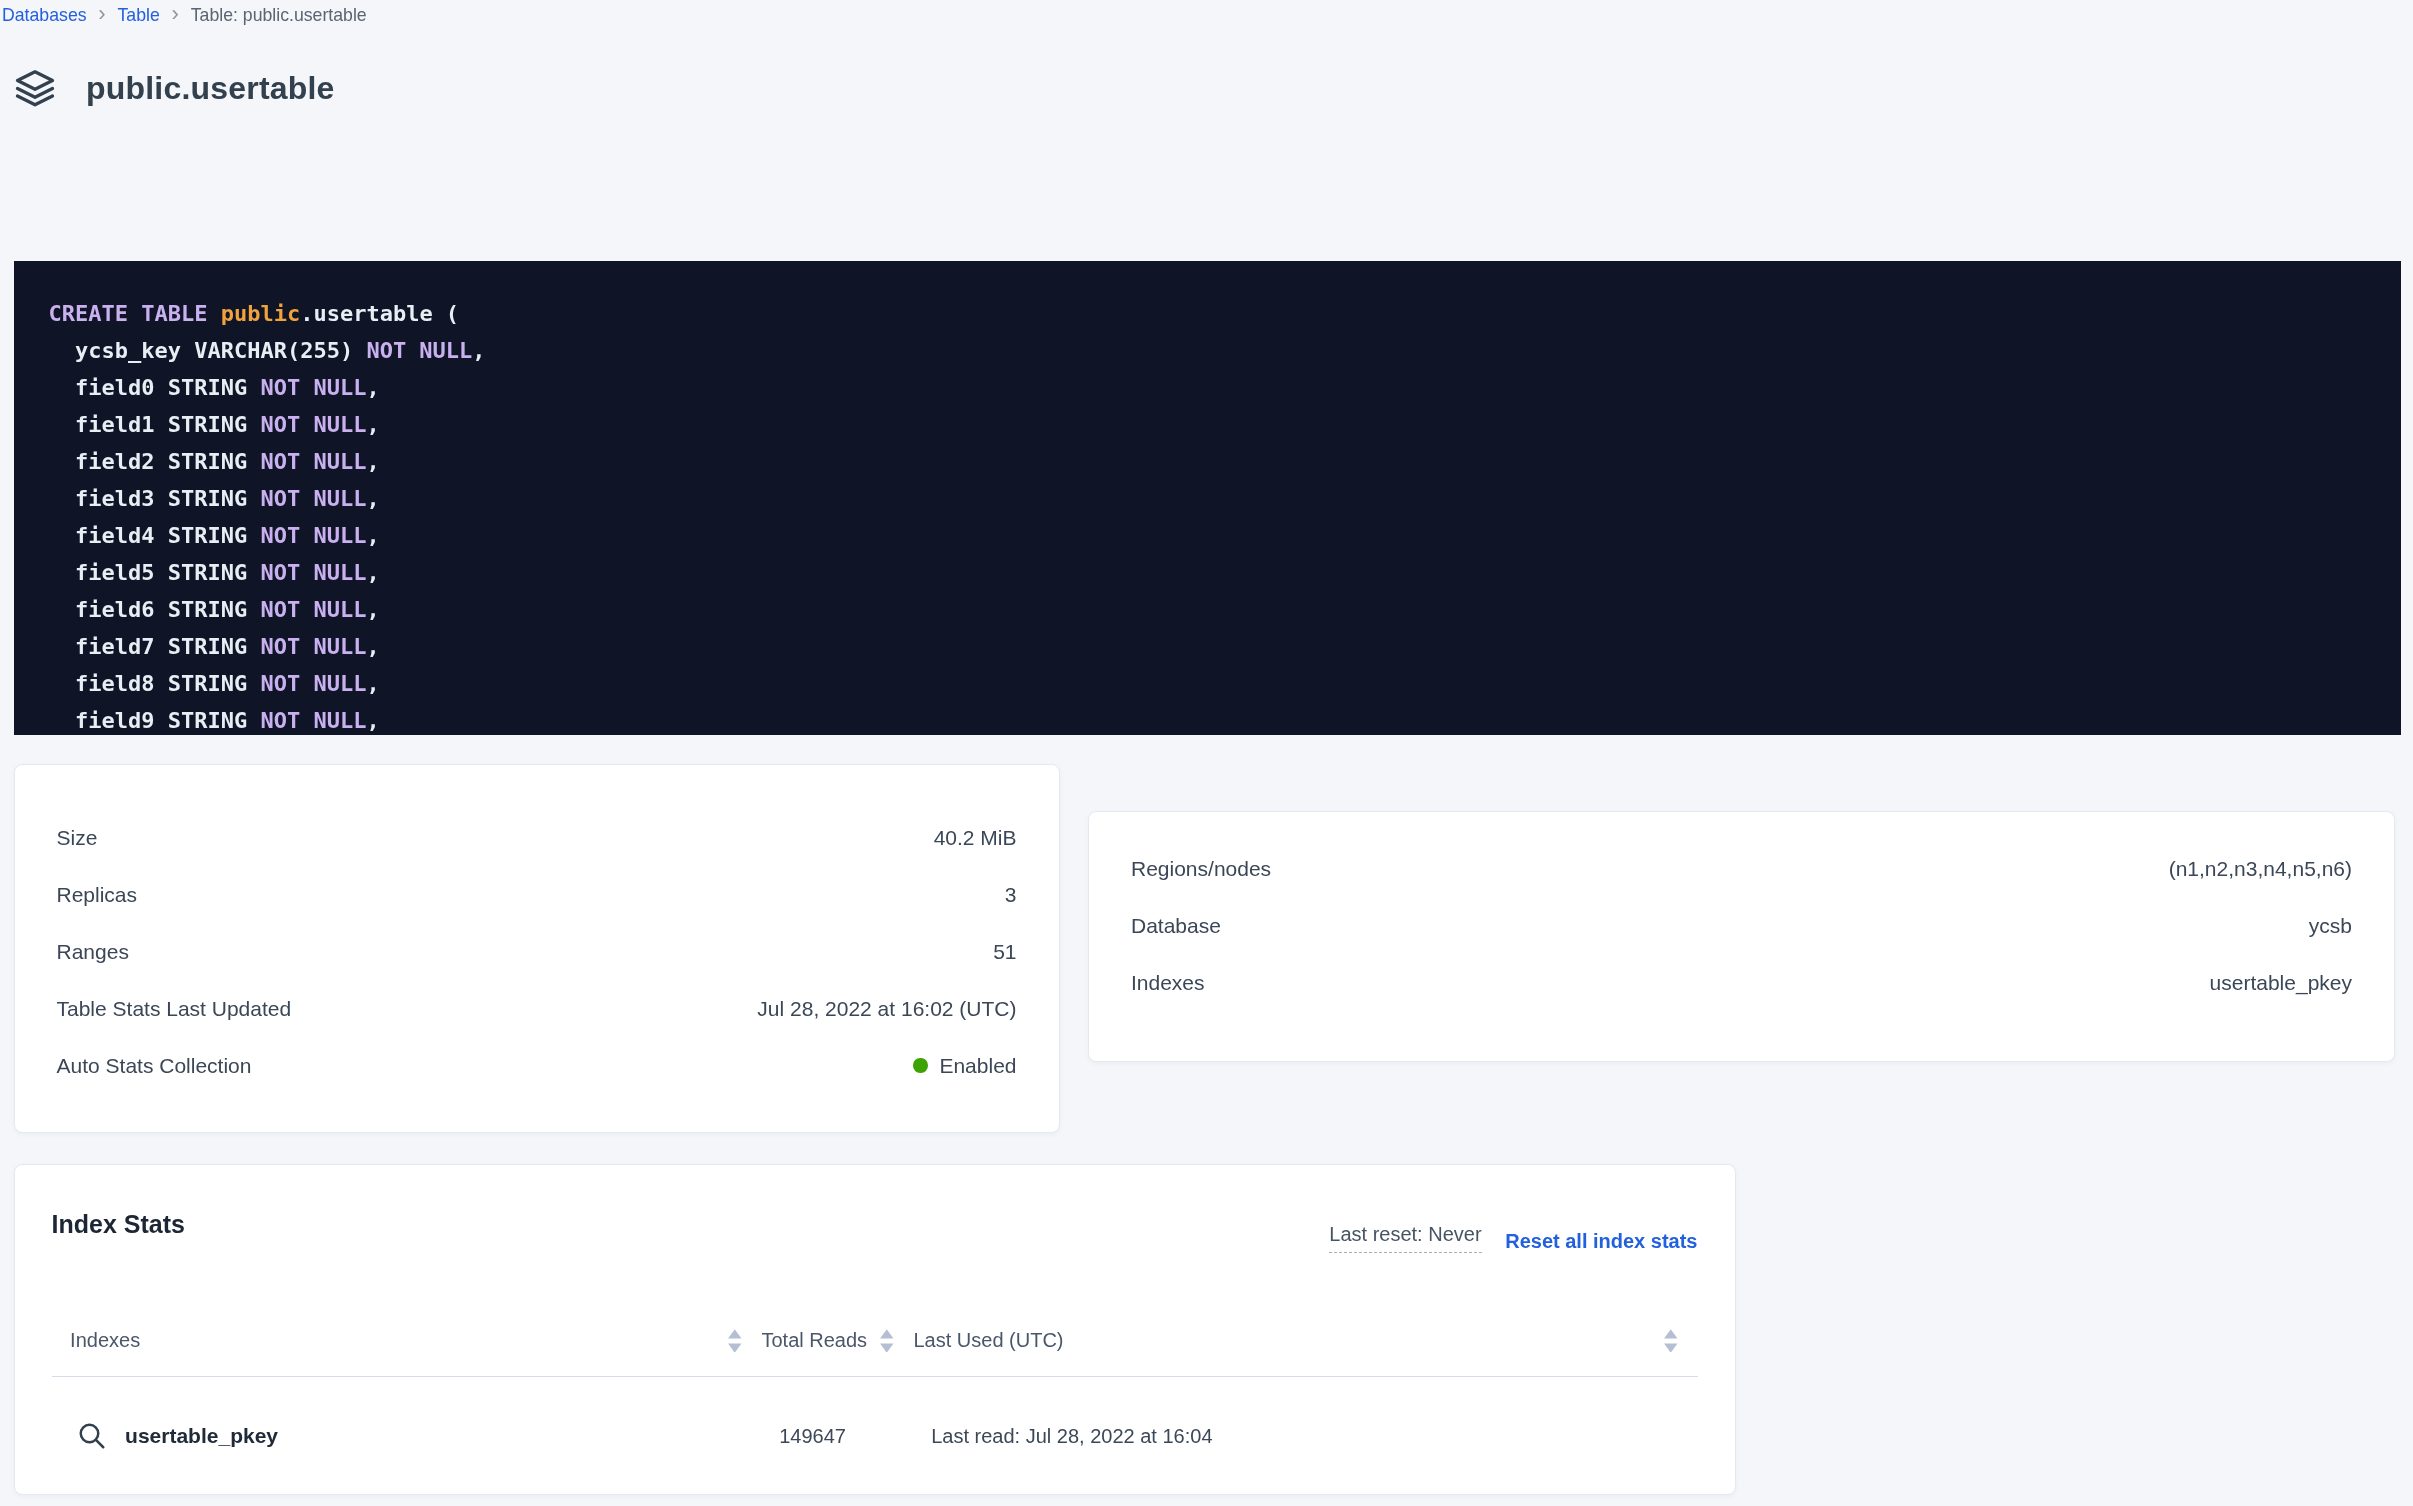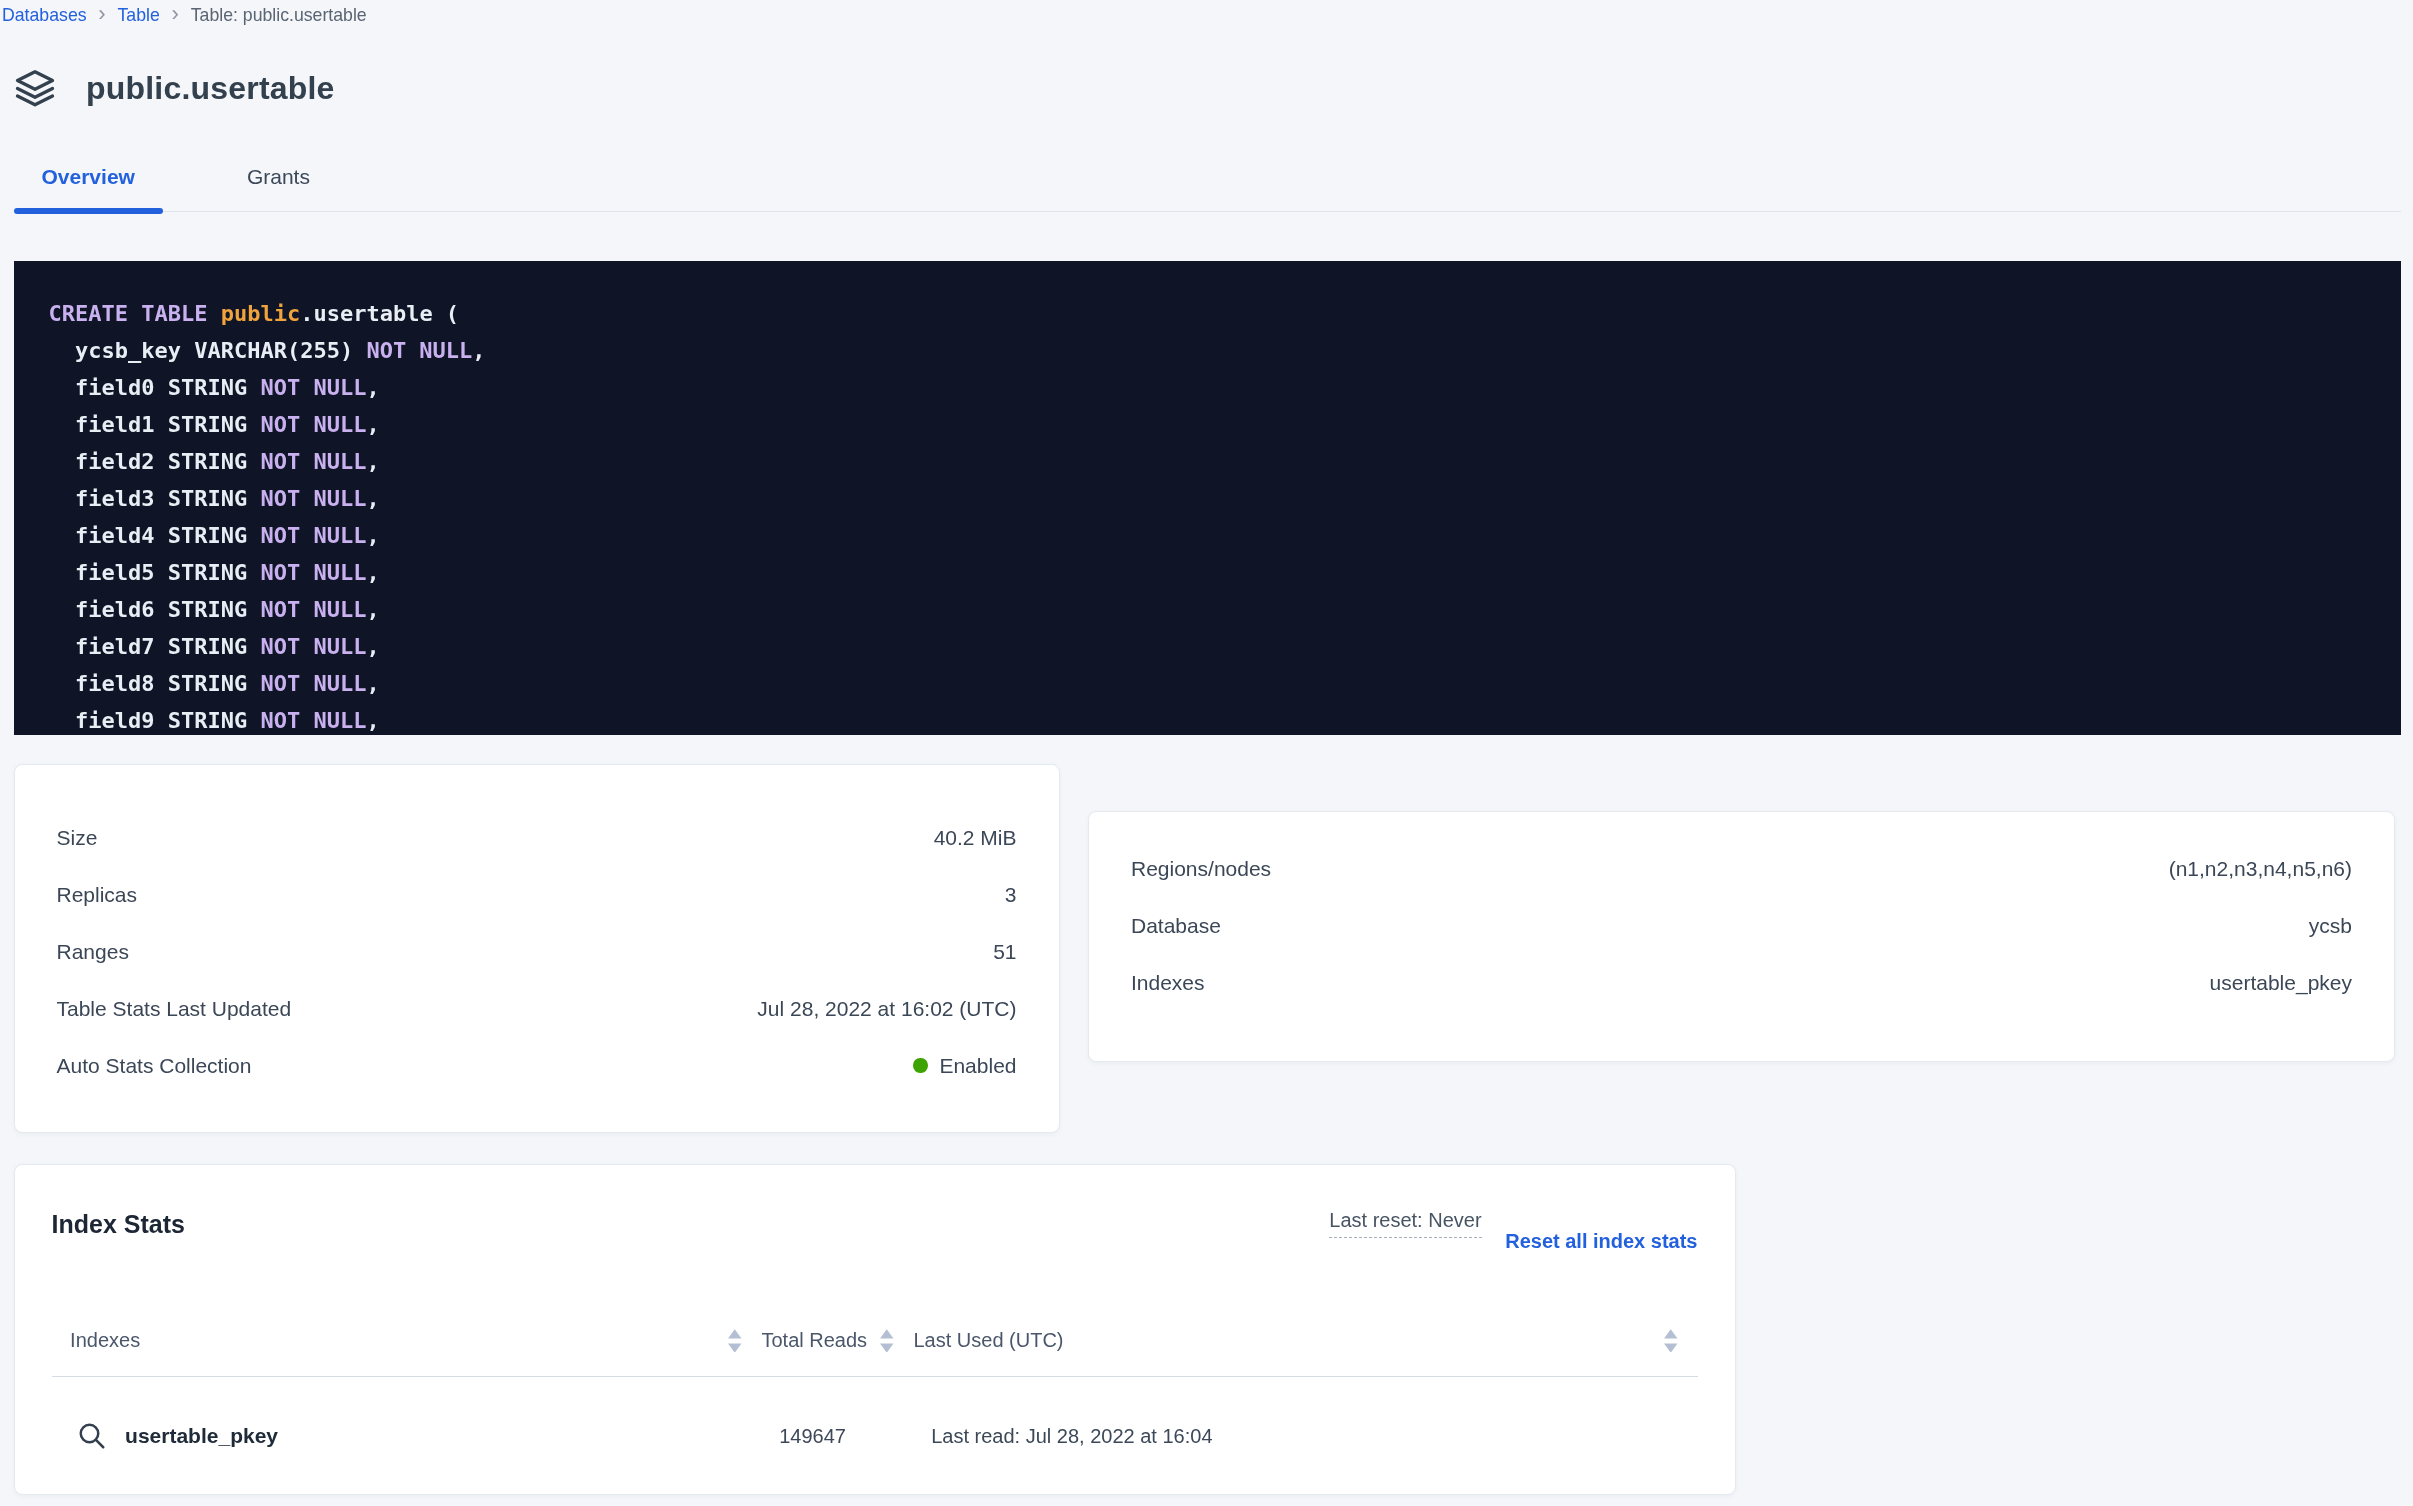--- a/index.html
+++ b/index.html
@@ -42,21 +42,21 @@
   .stats-right{left:1088px;top:764px;width:1307px;height:251px;padding:28px 42px 0 42px;margin-top:47px;}
   .stat-row{height:57px;display:flex;align-items:center;justify-content:space-between;font-size:21px;}
   .stat-label{color:#3b4757;}
   .stat-value{color:#3b4757;display:flex;align-items:center;}
   .dot{display:inline-block;width:14.3px;height:14.3px;border-radius:50%;background:var(--green);margin-right:11.8px;}
 
   
   .index-card{left:13.5px;top:1164px;width:1722px;height:331px;overflow:hidden;}
   .index-head{margin:29px 37px 0 37px;display:flex;align-items:center;justify-content:space-between;}
   .index-head h2{margin:0;font-size:25px;font-weight:700;color:#1c2634;line-height:34px;}
-  .head-right{display:flex;align-items:center;gap:23.6px;font-size:20px;}
+  .head-right{display:flex;align-items:flex-end;gap:23.6px;font-size:20px;}
   .last-reset{color:#475464;border-bottom:1.7px dashed #a7aebc;padding-bottom:5.9px;cursor:default;}
   .reset-link{color:var(--accent);text-decoration:none;font-weight:700;cursor:pointer;margin-top:36px;}
 
   .itable{margin:0 37px;}
   .ihead{margin-top:52px;height:71px;display:grid;grid-template-columns:710px 152px 1fr;
     align-items:center;border-bottom:1.7px solid #d6dce5;}
   .ihead-cell{position:relative;font-size:20px;color:#4a576b;height:100%;display:flex;align-items:center;}
   .ihead-cell.c0{padding-left:18.6px;}
   .sort{position:absolute;right:20px;top:50%;transform:translateY(-50%);display:inline-flex;cursor:pointer;}
   .irow{height:118px;display:grid;grid-template-columns:710px 152px 1fr;align-items:center;
@@ -83,24 +83,20 @@
     <span style="display:inline-flex;">
       <svg width="40" height="39" viewBox="0 0 48 46" fill="none" stroke="#33404e" stroke-width="4" stroke-linejoin="round" stroke-linecap="round">
         <path d="M24 3 L45 13.5 L24 24 L3 13.5 Z"></path>
         <path d="M3 23 L24 33.5 L45 23"></path>
         <path d="M3 32 L24 42.5 L45 32"></path>
       </svg>
     </span>
     <h1>public.usertable</h1>
   </div>
 
-  <div class="tabs">
-    <div class="tab active">Overview</div>
-    <div class="tab">Grants</div>
-  </div>
 
   <pre class="code-card" id="sql-block"><div class="code-line"><span class="tk-kw">CREATE TABLE </span><span class="tk-schema">public</span><span class="tk-plain">.usertable (</span></div><div class="code-line"><span class="tk-plain">  ycsb_key VARCHAR(255) </span><span class="tk-kw">NOT NULL</span><span class="tk-plain">,</span></div><div class="code-line"><span class="tk-plain">  field0 STRING </span><span class="tk-kw">NOT NULL</span><span class="tk-plain">,</span></div><div class="code-line"><span class="tk-plain">  field1 STRING </span><span class="tk-kw">NOT NULL</span><span class="tk-plain">,</span></div><div class="code-line"><span class="tk-plain">  field2 STRING </span><span class="tk-kw">NOT NULL</span><span class="tk-plain">,</span></div><div class="code-line"><span class="tk-plain">  field3 STRING </span><span class="tk-kw">NOT NULL</span><span class="tk-plain">,</span></div><div class="code-line"><span class="tk-plain">  field4 STRING </span><span class="tk-kw">NOT NULL</span><span class="tk-plain">,</span></div><div class="code-line"><span class="tk-plain">  field5 STRING </span><span class="tk-kw">NOT NULL</span><span class="tk-plain">,</span></div><div class="code-line"><span class="tk-plain">  field6 STRING </span><span class="tk-kw">NOT NULL</span><span class="tk-plain">,</span></div><div class="code-line"><span class="tk-plain">  field7 STRING </span><span class="tk-kw">NOT NULL</span><span class="tk-plain">,</span></div><div class="code-line"><span class="tk-plain">  field8 STRING </span><span class="tk-kw">NOT NULL</span><span class="tk-plain">,</span></div><div class="code-line"><span class="tk-plain">  field9 STRING </span><span class="tk-kw">NOT NULL</span><span class="tk-plain">,</span></div></pre>
 
   <div class="card stats-left" id="stats-left">
       <div class="stat-row">
         <span class="stat-label">Size</span>
         <span class="stat-value">
           <span>40.2 MiB</span>
         </span>
       </div>

